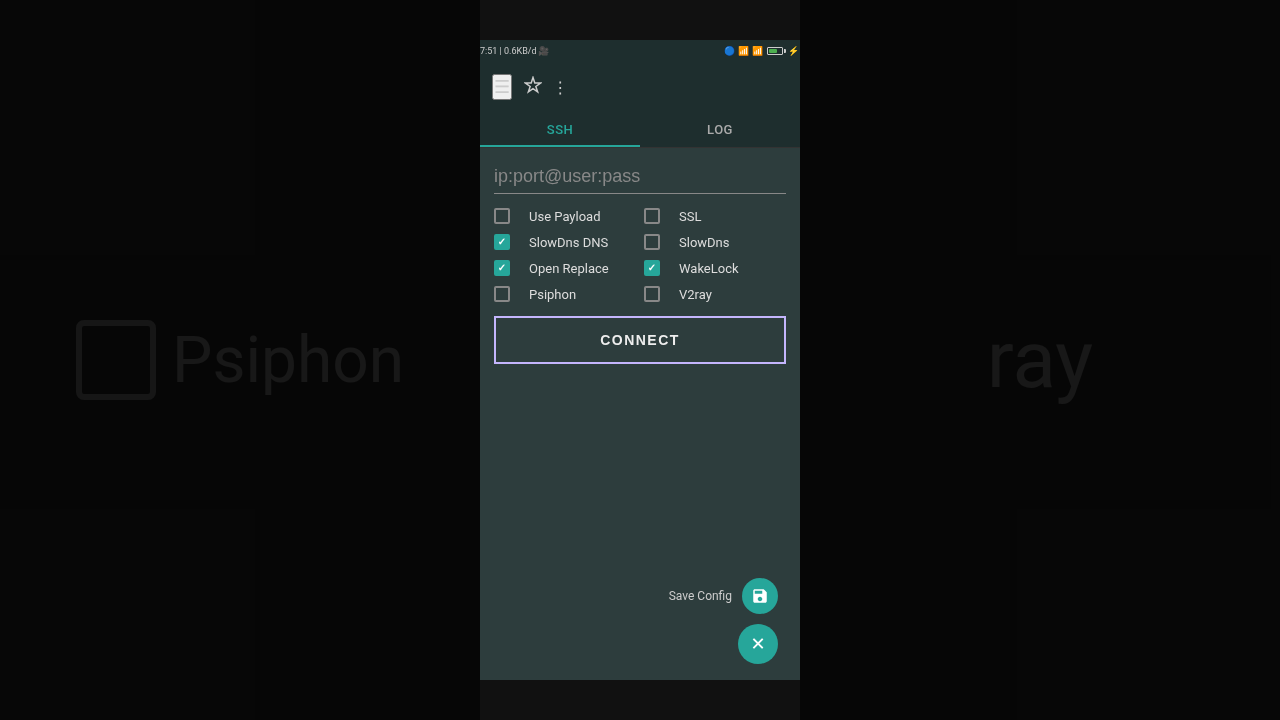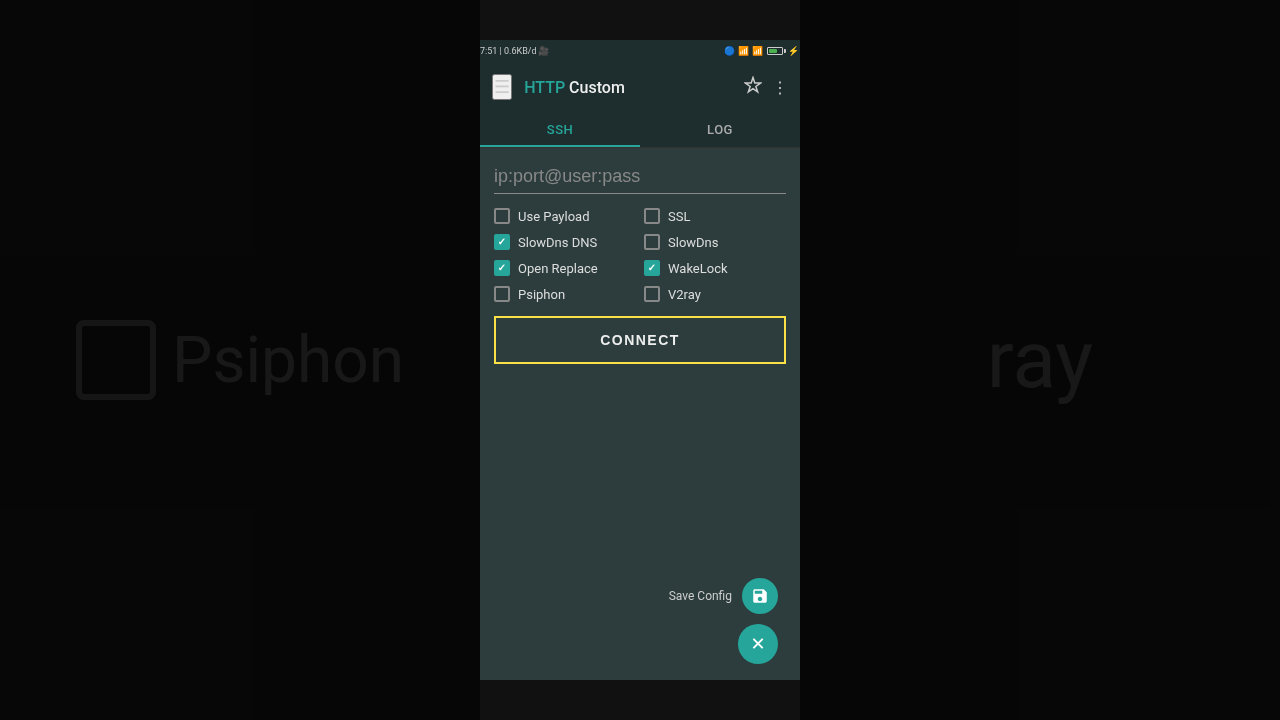--- a/index.html
+++ b/index.html
@@ -218,21 +218,21 @@
 
     
     .checkboxes-grid {
       display: grid;
       grid-template-columns: 1fr 1fr;
       gap: 10px 8px;
     }
     .checkbox-item {
       display: flex;
       align-items: center;
-      gap: 8px;
+      gap: 19px;
       cursor: pointer;
     }
     .checkbox-box {
       width: 16px;
       height: 16px;
       border: 2px solid #26a69a;
       border-radius: 2px;
       display: flex;
       align-items: center;
       justify-content: center;
@@ -255,21 +255,21 @@
     .checkbox-label {
       font-size: 13px;
       color: #ddd;
     }
 
     
     .connect-btn {
       width: 100%;
       padding: 14px;
       background: transparent;
-      border: 2px solid #fde047;
+      border: 2px solid #c4b5fd;
       color: #eee;
       font-size: 14px;
       font-weight: 600;
       letter-spacing: 1.5px;
       cursor: pointer;
       text-align: center;
     }
 
     
     .fab-area {
@@ -371,23 +371,20 @@
           <div class="battery-fill"></div>
         </div>
         <div class="battery-tip"></div>
       </div>
       <span>⚡</span>
     </div>
   </div>
 
   <div class="app-header">
     <button class="header-menu-icon">☰</button>
-    <div class="header-title">
-      <span class="http">HTTP</span><span class="custom"> Custom</span>
-    </div>
     <div class="header-icons">
       <button class="header-icon-btn">
         <svg width="18" height="18" viewBox="0 0 24 24" fill="none" stroke="#ccc" stroke-width="2">
           <path d="M12 2l2.4 7.4H22l-6.2 4.5 2.4 7.4L12 17l-6.2 4.3 2.4-7.4L2 9.4h7.6z"></path>
         </svg>
       </button>
       <button class="header-icon-btn">⋮</button>
     </div>
   </div>
 

